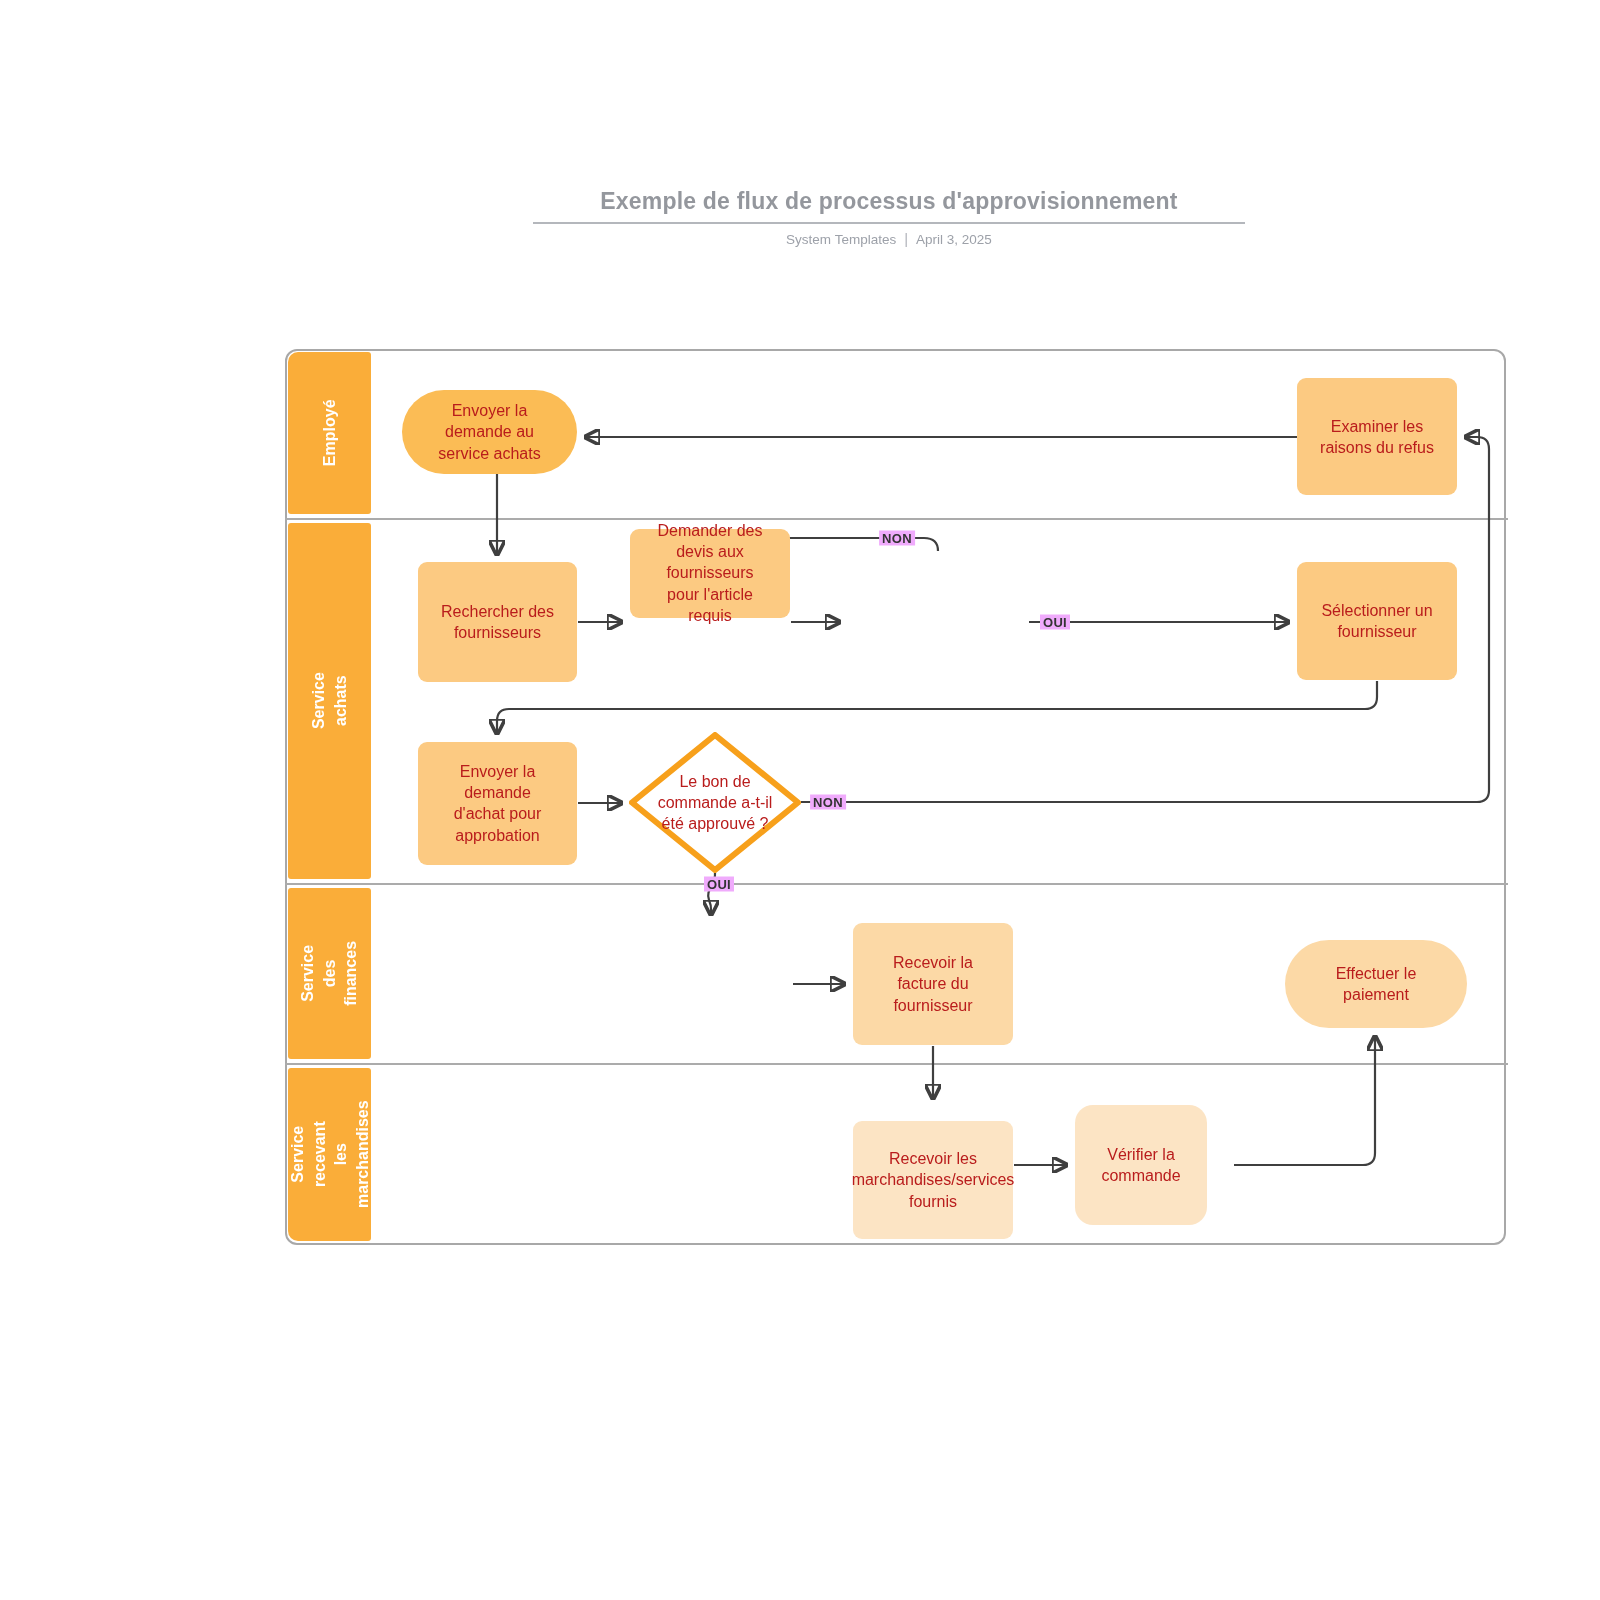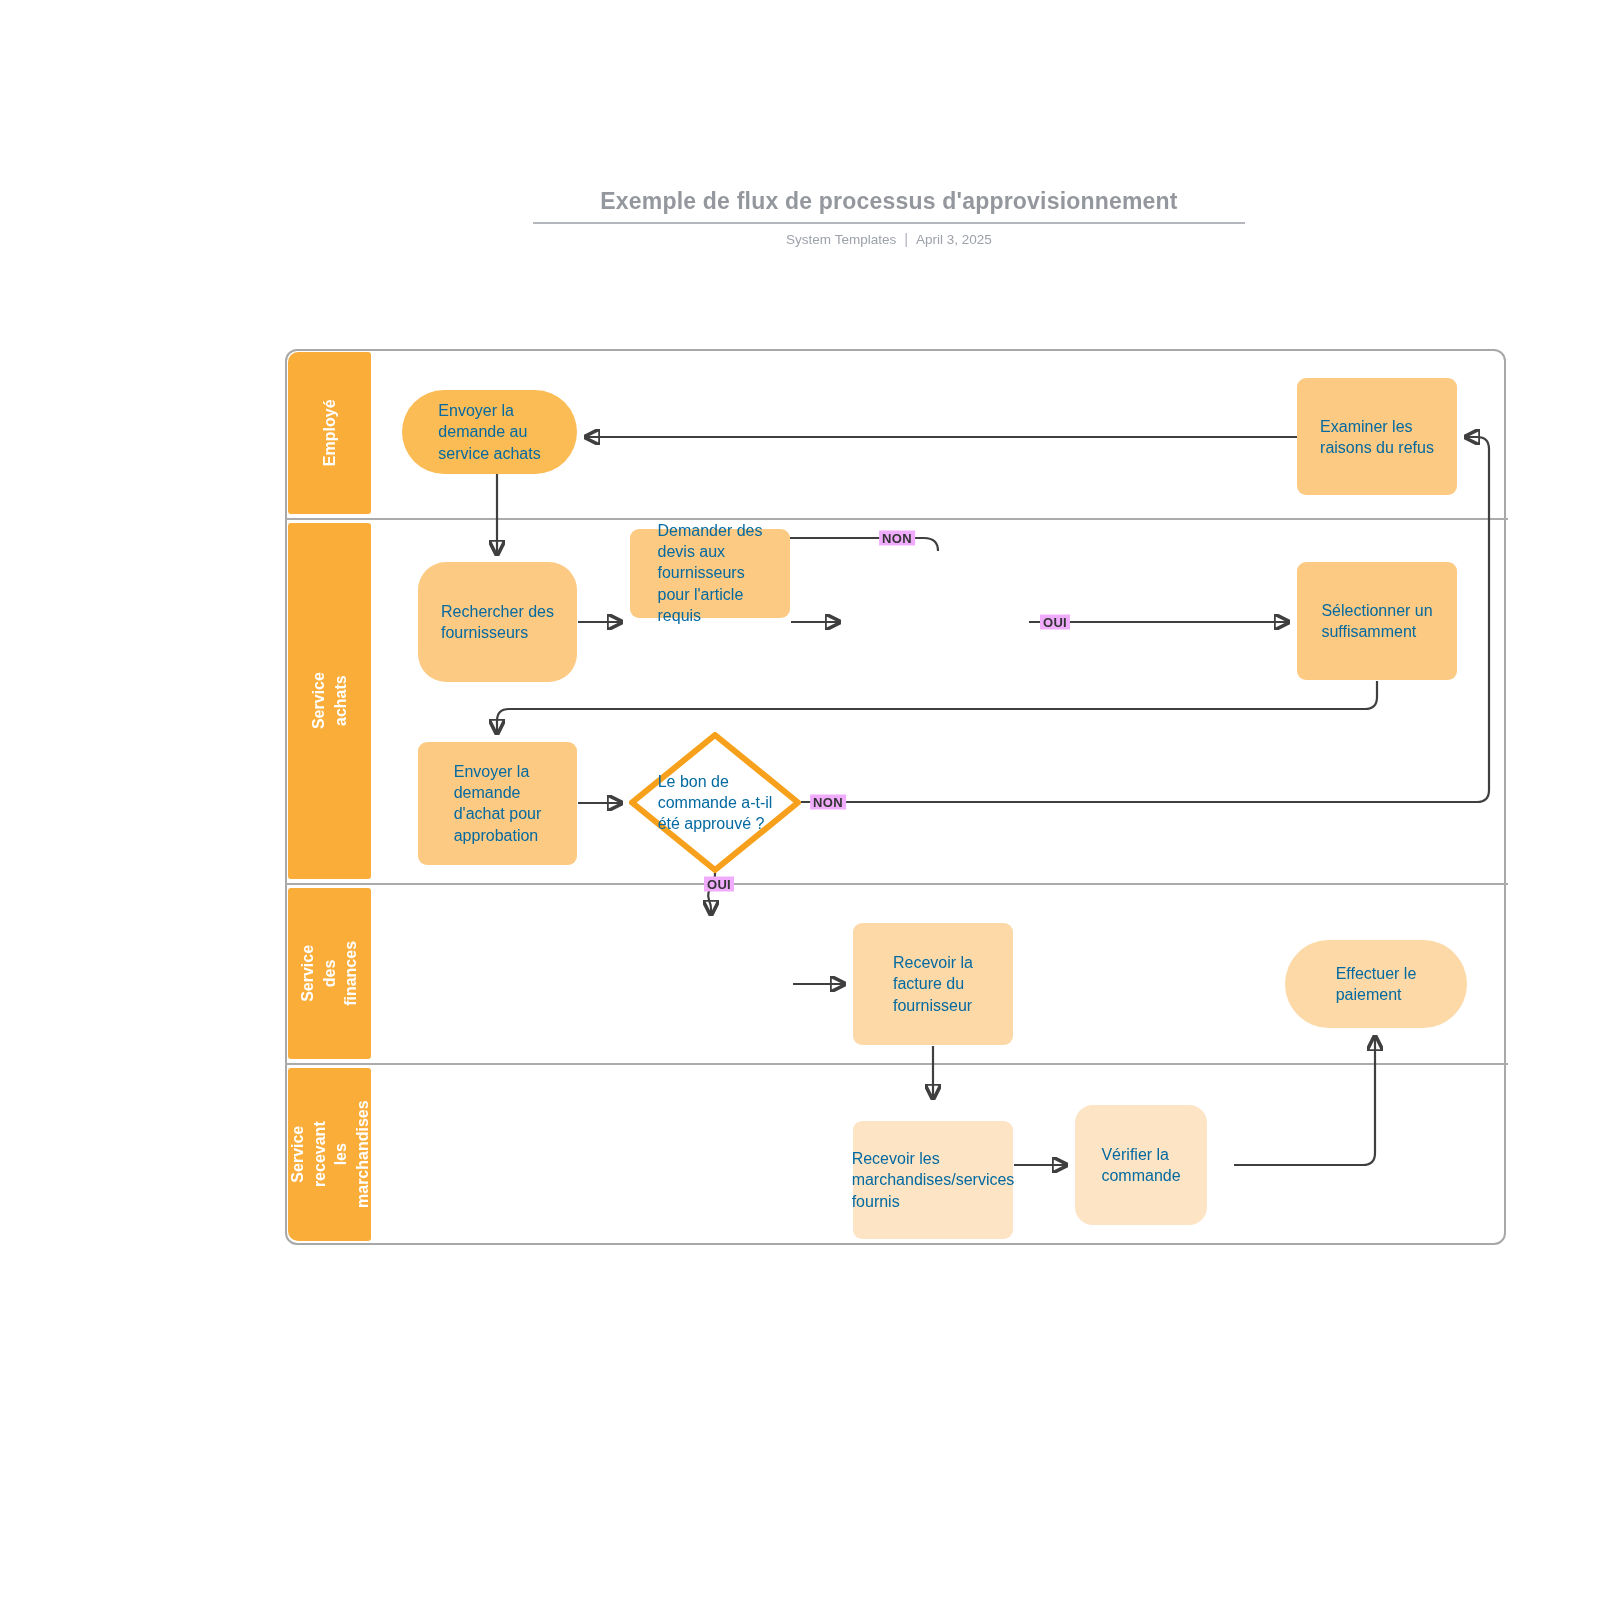--- a/index.html
+++ b/index.html
@@ -34,22 +34,22 @@
   svg.edges path { fill:none; stroke:#3f3f3f; stroke-width:2.2; }
 
   
   .node { position:absolute; box-sizing:border-box; z-index:5; }
   .process { background:#fcca82; border-radius:9px; }
   .fill-fin { background:#fcd9a6; }
   .fill-rec { background:#fce4c4; }
   .terminator { border-radius:44px; }
   .fill-mid { background:#fbbc55; }
   .lbl { position:absolute; left:50%; top:50%; transform:translate(-50%,-50%);
-         width:max-content; font-size:16px; line-height:1.34;
-         color:#0369a1; white-space:pre-line; }
+         width:max-content; text-align:center; font-size:16px; line-height:1.34;
+         color:#b91c1c; white-space:pre-line; }
   .diamond { position:absolute; z-index:5; }
   .diamond svg { display:block; }
 
   
   .elabel { position:absolute; transform:translate(-50%,-50%); background:#f0abfc;
             color:#333333; font-weight:bold; font-size:13px; padding:0 3px;
             letter-spacing:.3px; z-index:6; }
 </style>
 </head>
 <body>
@@ -107,37 +107,37 @@
     <div class="lbl">Envoyer la
 demande au
 service achats</div>
     </div>
 
   <div class="node process" style="left:1297px; top:378px; width:160px; height:117px;">
     <div class="lbl">Examiner les
 raisons du refus</div>
     </div>
 
-  <div class="node process" style="left:418px; top:562px; width:159px; height:120px;border-radius:28px;">
+  <div class="node process" style="left:418px; top:562px; width:159px; height:120px;">
     <div class="lbl">Rechercher des
 fournisseurs</div>
     </div>
 
   <div class="node process" style="left:630px; top:529px; width:160px; height:89px;">
     <div class="lbl">Demander des
 devis aux
 fournisseurs
 pour l'article
 requis</div>
     </div>
 
 
   <div class="node process" style="left:1297px; top:562px; width:160px; height:118px;">
     <div class="lbl">Sélectionner un
-suffisamment</div>
+fournisseur</div>
     </div>
 
   <div class="node process" style="left:418px; top:742px; width:159px; height:123px;">
     <div class="lbl">Envoyer la
 demande
 d'achat pour
 approbation</div>
     </div>
 
   <div class="diamond" style="left:629px; top:732px; width:172px; height:141px;">

